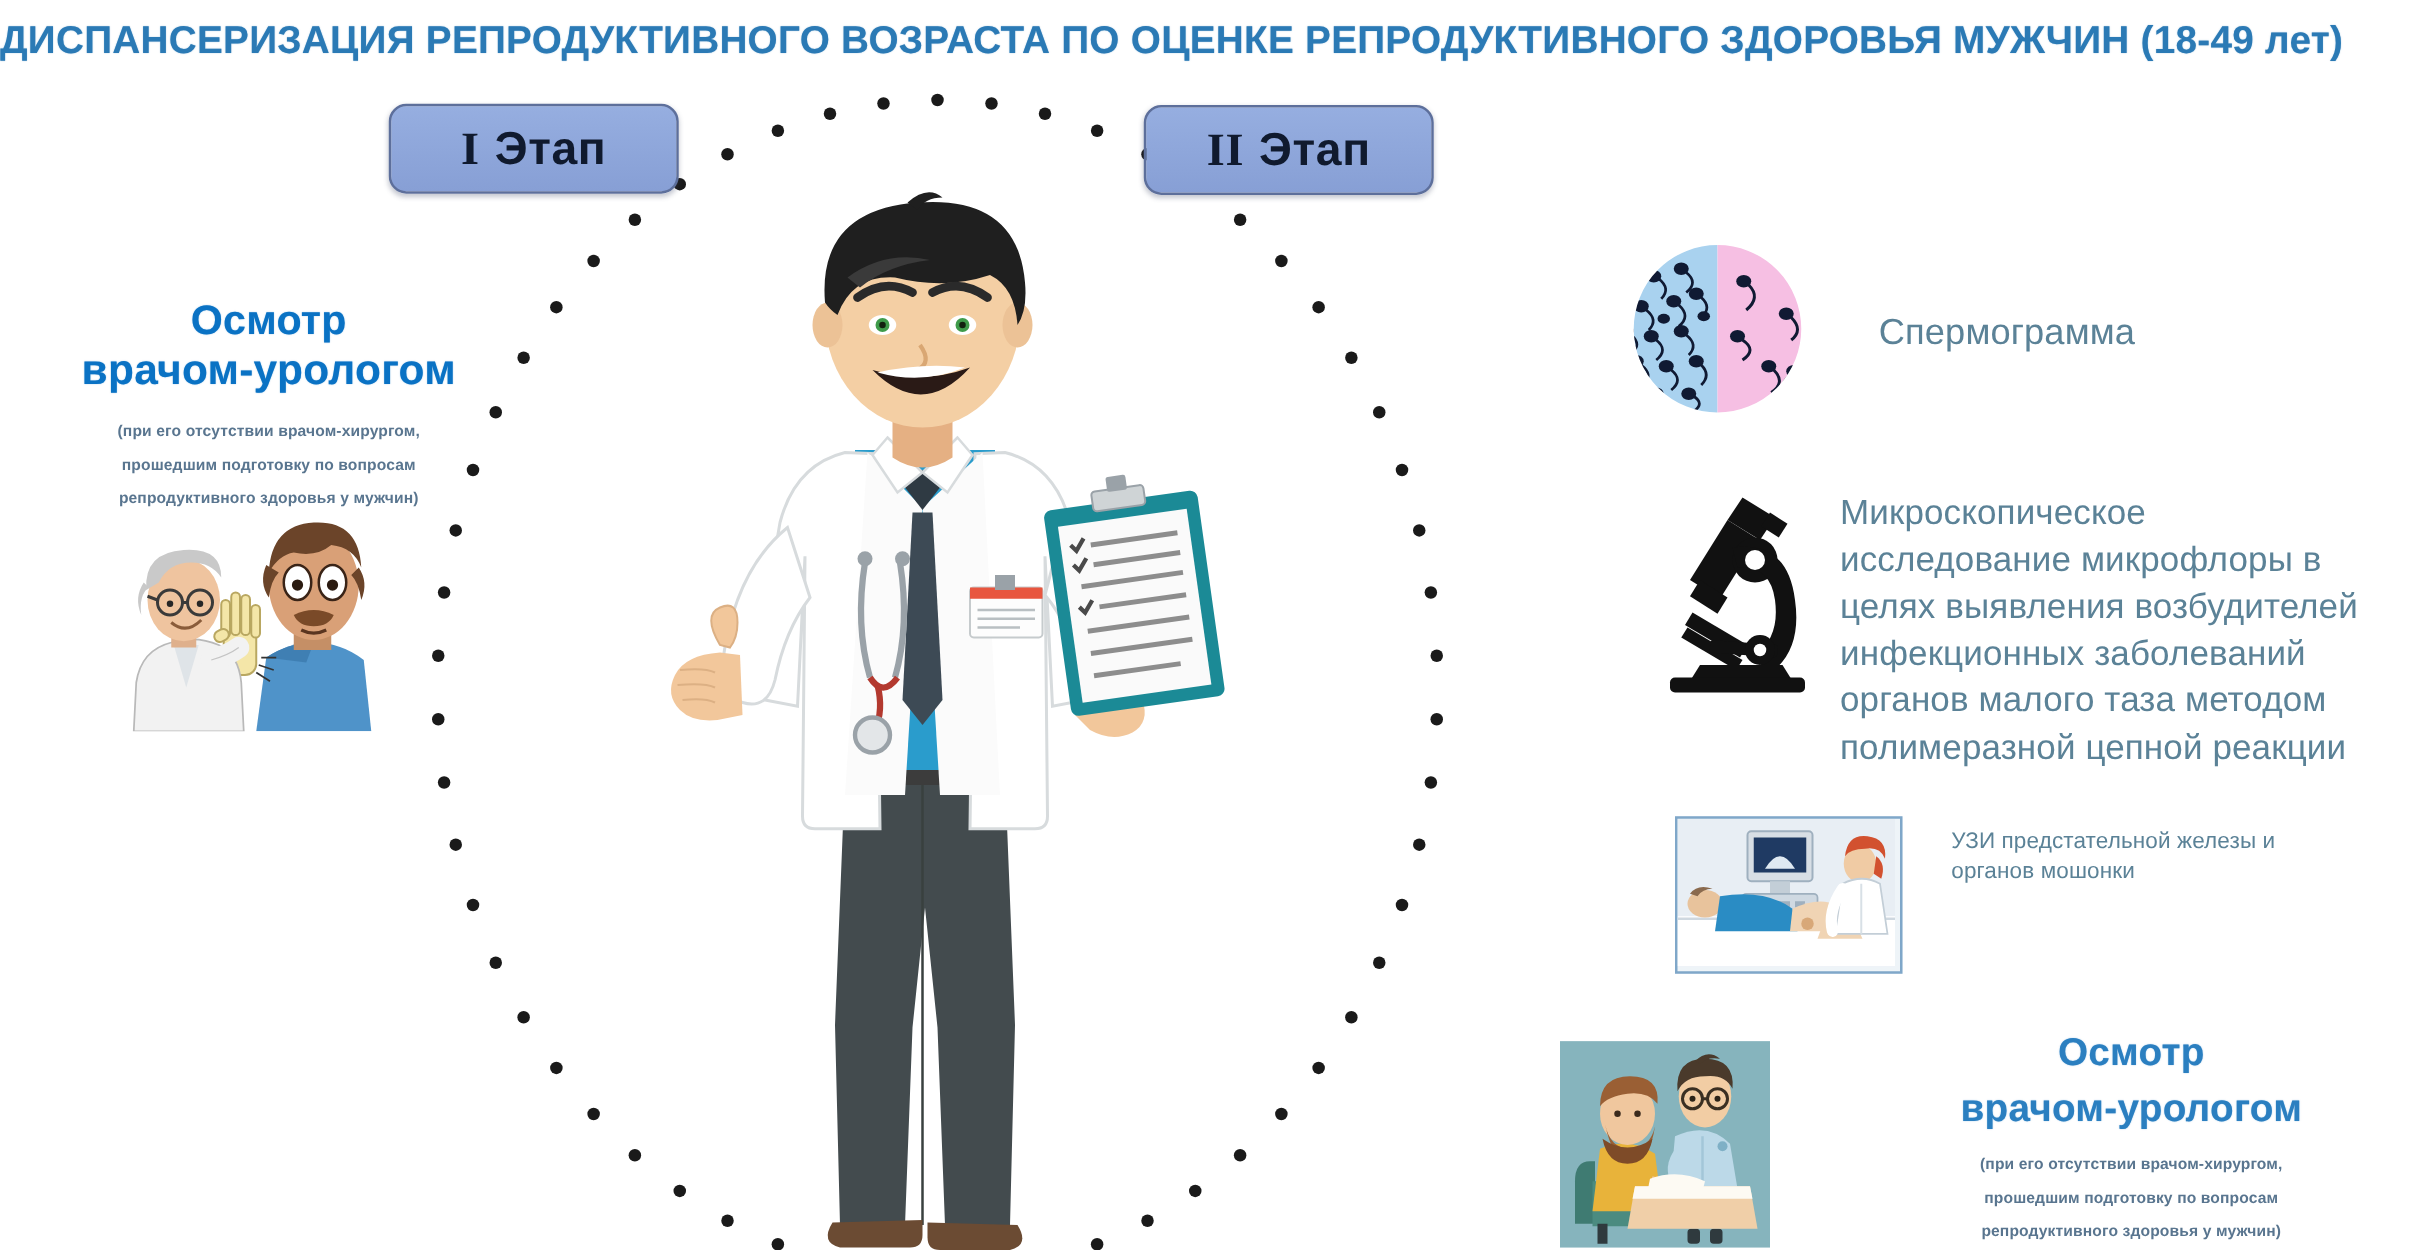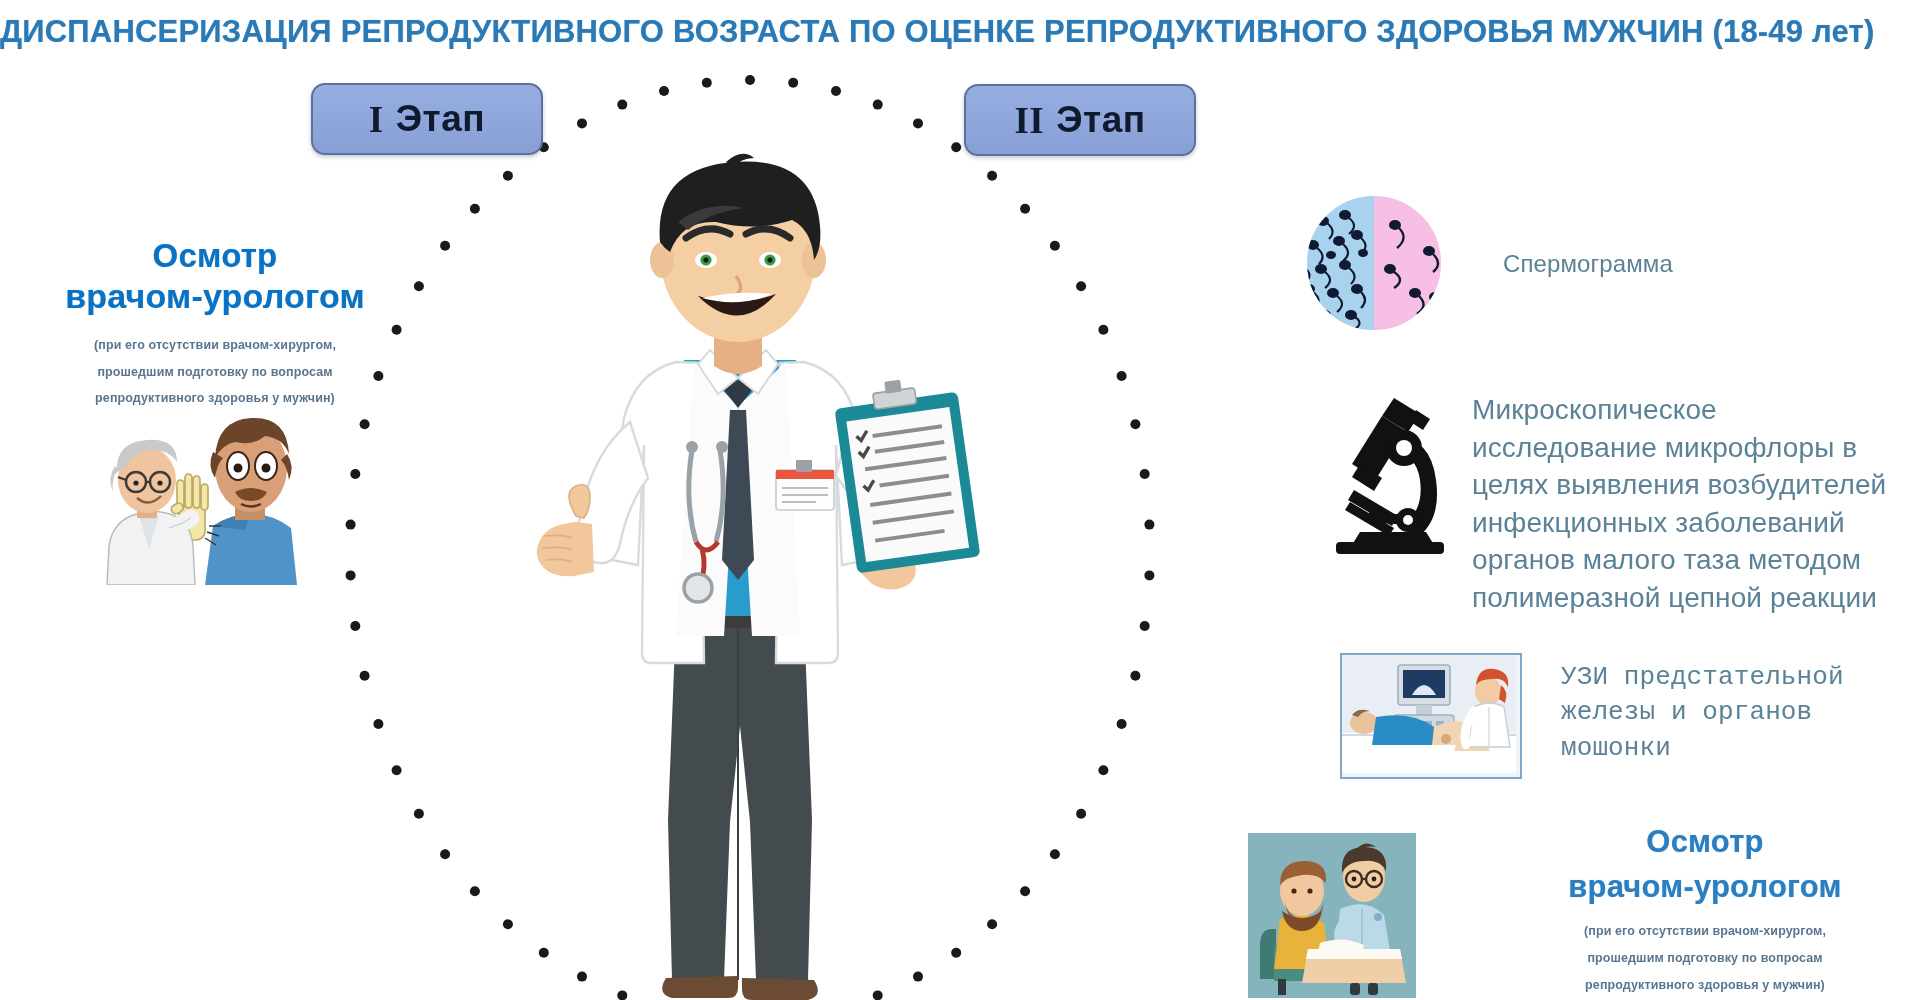--- a/index.html
+++ b/index.html
@@ -22,43 +22,43 @@
   .badge{
     position:absolute;height:68px;border-radius:14px;
     background:linear-gradient(180deg,#96aee0 0%,#879fd5 100%);
     border:2px solid #5d6f9b;
     box-shadow:0 2px 4px rgba(60,70,100,.30);
     display:flex;align-items:center;justify-content:center;
     color:#101a2e;font-size:37px;font-weight:600;letter-spacing:.5px;
   }
   .badge .rom{font-weight:800;margin-right:12px;font-family:"Liberation Serif",serif;}
   #badge1{left:311px;top:83px;width:228px;}
-  #badge2{left:964px;top:84px;width:228px;}
+  #badge2{left:915px;top:84px;width:228px;}
 
   
   .dots{position:absolute;left:300px;top:60px;width:900px;height:980px;}
   .dots svg{display:block;}
 
   
   .left-block{position:absolute;left:20px;top:236px;width:390px;text-align:center;}
   .head-big{
     color:#0a72c4;font-weight:800;font-size:33px;line-height:1.22;
     letter-spacing:.2px;text-shadow:0 0 1px rgba(10,114,196,.5);
   }
   .head-big .l2{font-size:34px;}
   .sub-note{
     margin-top:14px;color:#4b6a86;font-size:12.5px;line-height:2.15;
     font-weight:600;letter-spacing:.1px;opacity:.92;text-align:center;
   }
 
   
   .rcol-text{color:#5b8297;font-weight:500;letter-spacing:.1px;}
-  #txt-sperm{position:absolute;left:1503px;top:250px;width:400px;font-size:24px;}
+  #txt-sperm{position:absolute;left:1503px;top:250px;width:400px;font-size:29px;}
   #txt-micro{position:absolute;left:1472px;top:391px;width:430px;font-size:28px;line-height:1.34;}
-  #txt-uzi{position:absolute;left:1561px;top:660px;width:330px;font-size:26px;line-height:1.36;font-family:Liberation Mono, monospace;}
+  #txt-uzi{position:absolute;left:1561px;top:660px;width:330px;font-size:18px;line-height:1.36;}
   .right-block{position:absolute;left:1490px;top:820px;width:430px;text-align:center;}
   .right-block .head-big{color:#2b7fc0;font-weight:700;font-size:31px;line-height:1.45;}
   .right-block .sub-note{margin-top:8px;}
 
   
   .art{position:absolute;}
 
   
   #art-sperm{left:1287px;top:193px;width:175px;height:140px;}
 

